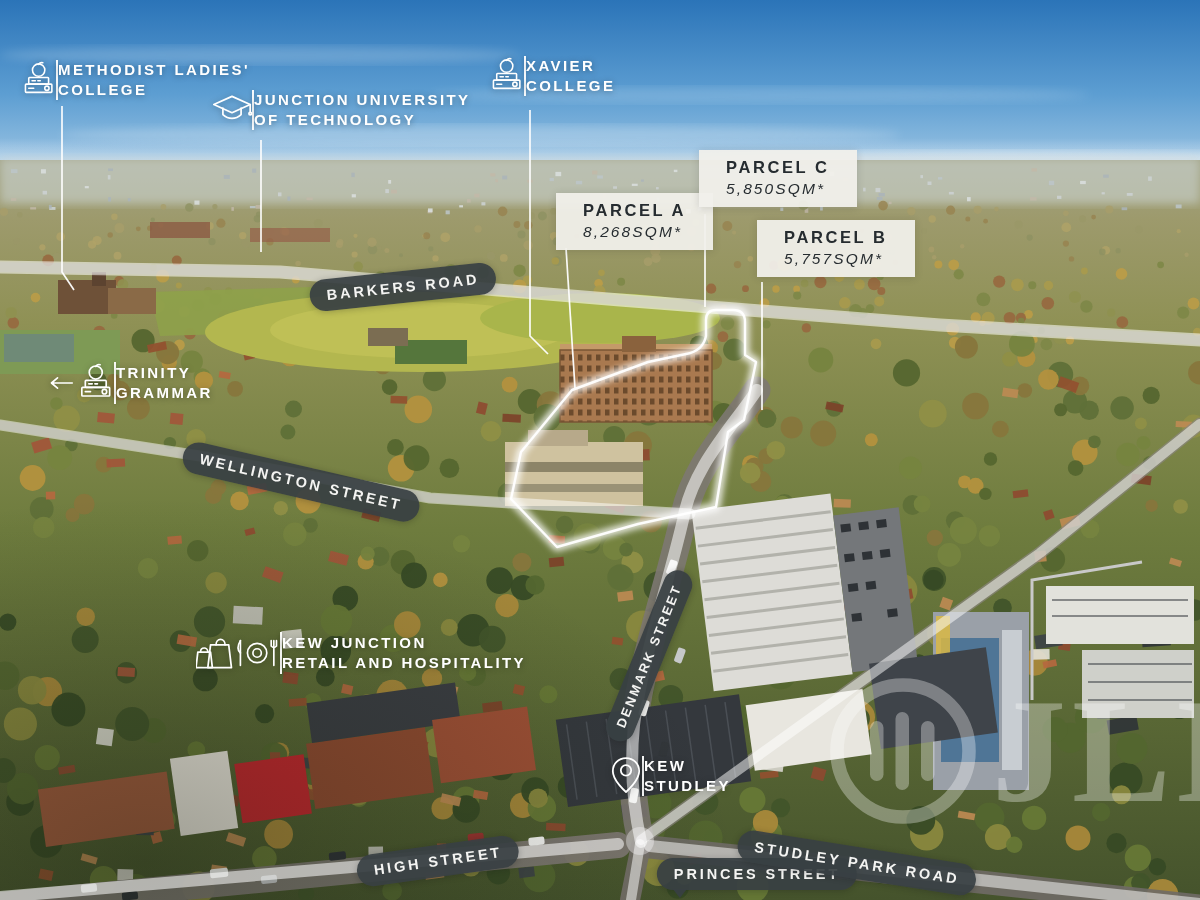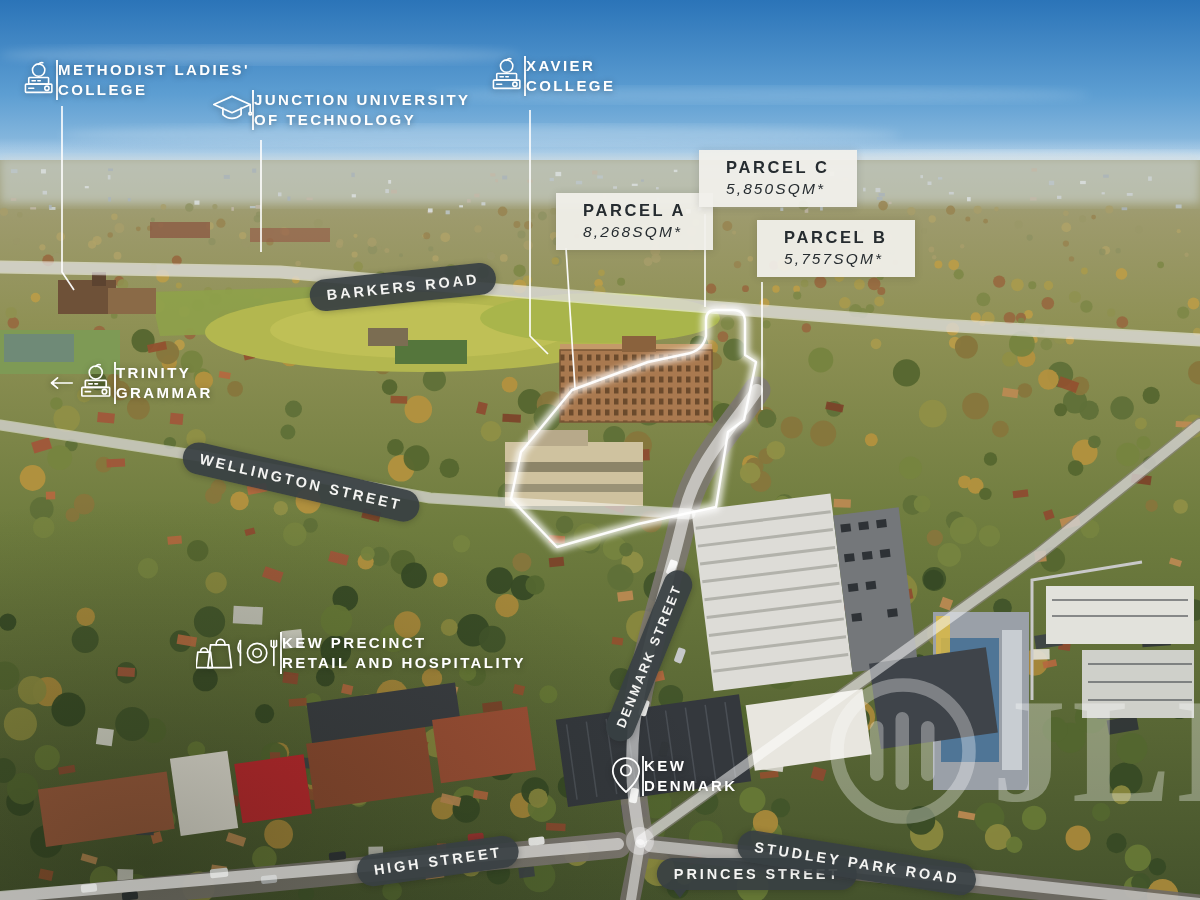--- a/index.html
+++ b/index.html
@@ -1063,33 +1063,33 @@
 
 <div class="poi" style="left:196px;top:632px">
   <svg class="icon" width="40" height="42">
       <use href="#sym-bag"></use>
     </svg>
   <svg class="icon" width="44" height="40">
       <use href="#sym-dining"></use>
     </svg>
   <div class="divider"></div>
   <div class="txt">
-    <div>KEW PRECINCT</div>
+    <div>KEW JUNCTION</div>
     <div>RETAIL AND HOSPITALITY</div>
   </div>
 </div>
 
 <div class="poi" style="left:610px;top:756px">
   <svg class="icon" width="32" height="40">
       <use href="#sym-pin"></use>
     </svg>
   <div class="divider"></div>
   <div class="txt">
     <div>KEW</div>
-    <div>DENMARK</div>
+    <div>STUDLEY</div>
   </div>
 </div>
 
 <div class="parcel-box" style="left:556px;top:193px">
   <div class="pname">PARCEL A</div>
   <div class="parea">8,268SQM*</div>
 </div>
 <div class="parcel-box" style="left:699px;top:150px">
   <div class="pname">PARCEL C</div>
   <div class="parea">5,850SQM*</div>

